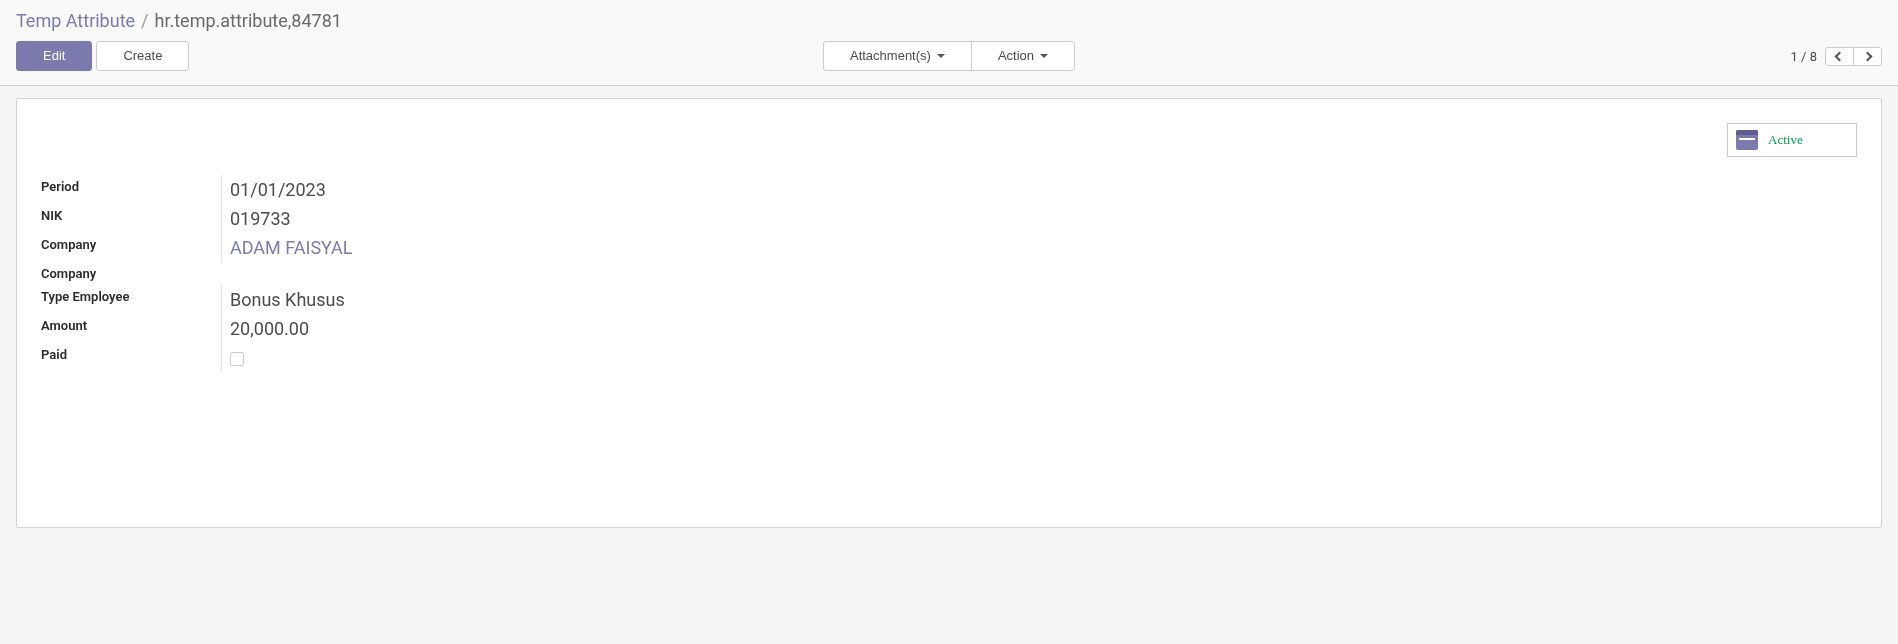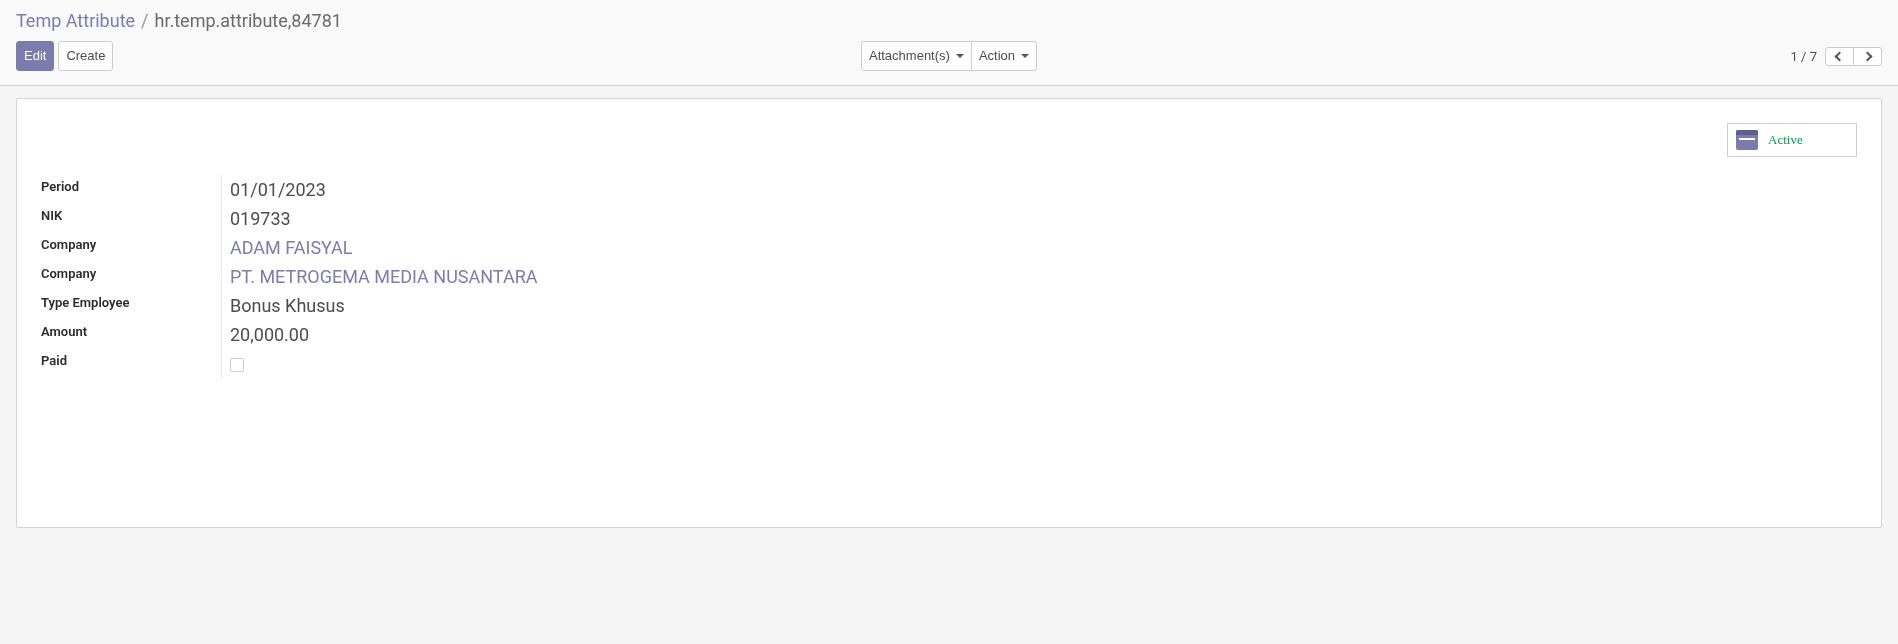--- a/index.html
+++ b/index.html
@@ -49,21 +49,21 @@
     transform: translateX(-50%);
   }
   .cp-right {
     display: flex;
     align-items: center;
     gap: 8px;
   }
   .btn {
     display: inline-flex;
     align-items: center;
-    padding: 5px 7px;
+    padding: 5px 26px;
     font-size: 13px;
     border: 1px solid #cccccc;
     background: #ffffff;
     color: #4c4c4c;
     border-radius: 3px;
     cursor: pointer;
     line-height: 1.4;
   }
   .btn-primary {
     background: #7c7bad;
@@ -217,21 +217,21 @@
           <span class="caret"></span>
         </button>
         <button class="btn">
           <span>Action</span>
           <span class="caret"></span>
         </button>
       </div>
     </div>
 
     <div class="cp-right">
-      <span class="pager-text">1 / 7</span>
+      <span class="pager-text">1 / 8</span>
       <div class="btn-group">
         <button class="btn btn-icon">
           <span class="chev left"></span>
         </button>
         <button class="btn btn-icon">
           <span class="chev right"></span>
         </button>
       </div>
     </div>
   </div>
@@ -261,23 +261,20 @@
 
       <div class="o-field-row">
         <div class="o-label">Company</div>
         <div class="o-value">
           <a>ADAM FAISYAL</a>
         </div>
       </div>
 
       <div class="o-field-row">
         <div class="o-label">Company</div>
-        <div class="o-value">
-          <a>PT. METROGEMA MEDIA NUSANTARA</a>
-        </div>
       </div>
 
       <div class="o-field-row">
         <div class="o-label">Type Employee</div>
         <div class="o-value">Bonus Khusus</div>
       </div>
 
       <div class="o-field-row">
         <div class="o-label">Amount</div>
         <div class="o-value">20,000.00</div>

